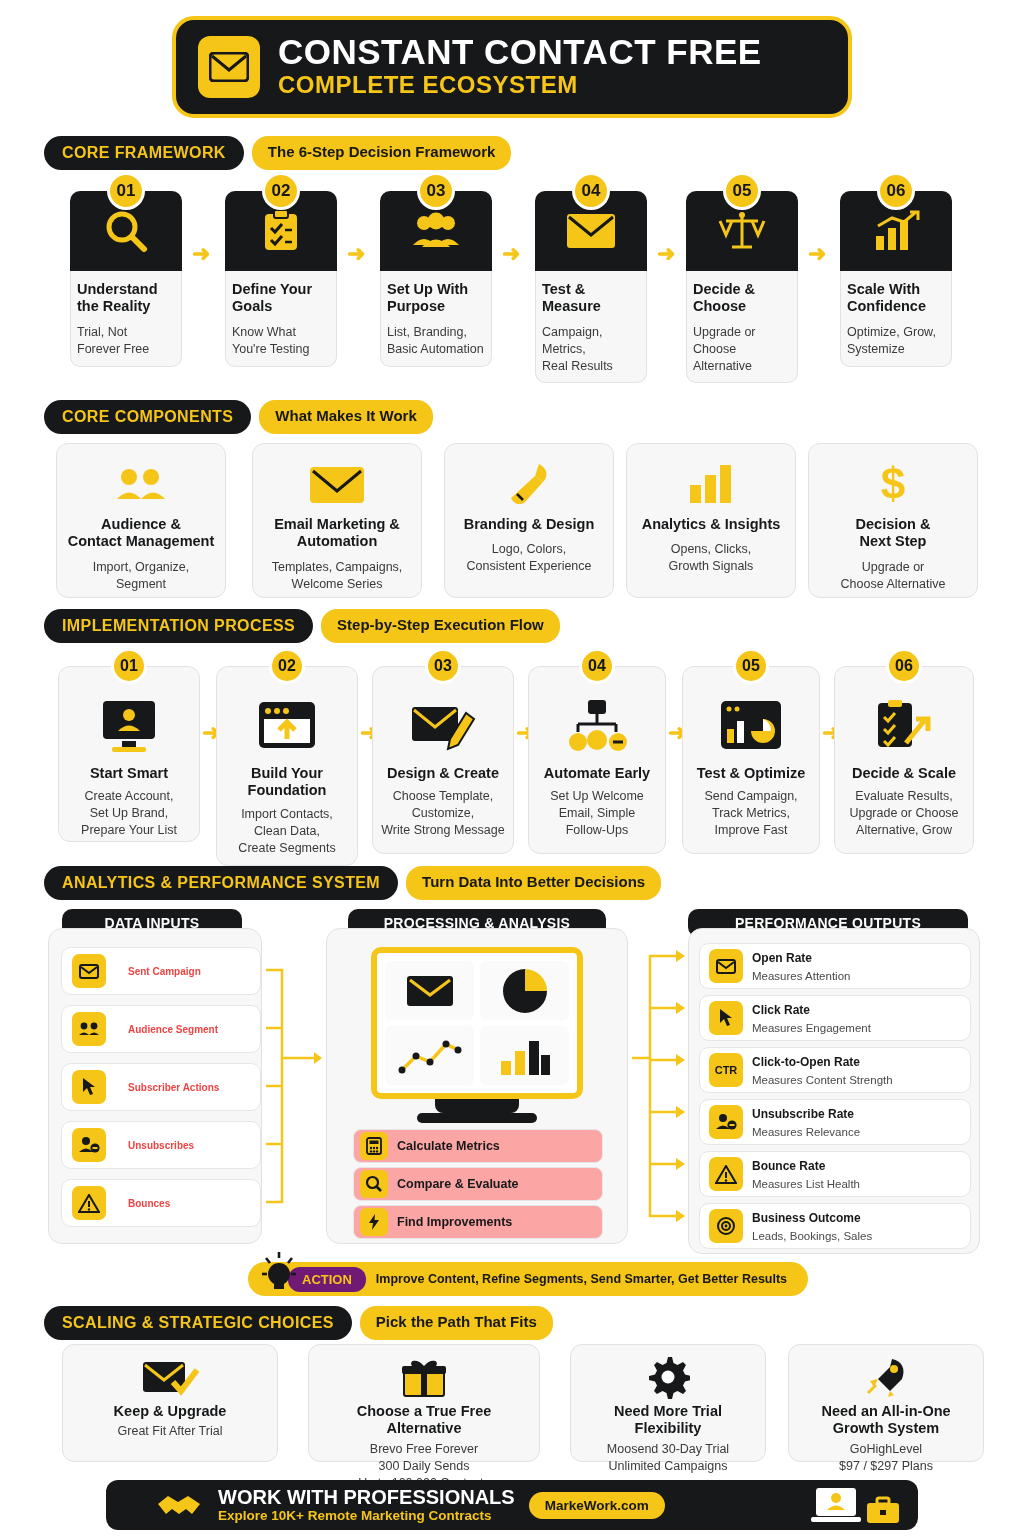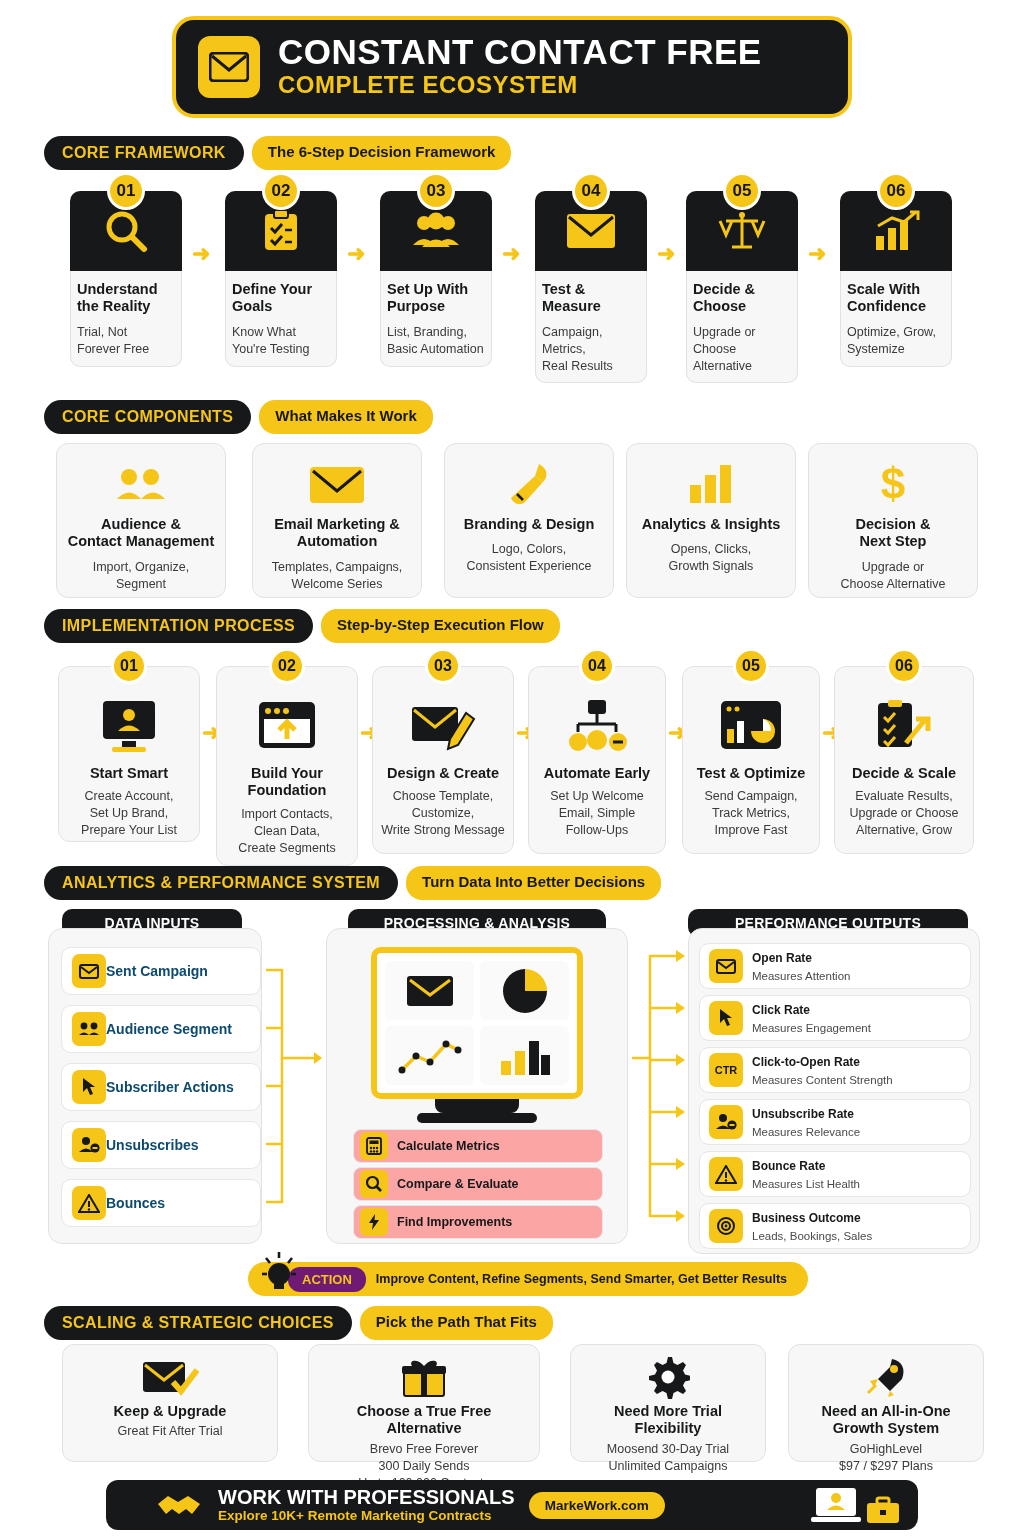--- a/index.html
+++ b/index.html
@@ -105,21 +105,21 @@
     position:absolute; background:#f7f7f7; border:1px solid #e2e2e2; border-radius:14px;
   }
   .in-row {
     position:absolute; left:12px; width:200px; height:48px; background:#ffffff;
     border:1px solid #e6e6e6; border-radius:10px; display:flex; align-items:center; padding-left:10px;
   }
   .sq {
     width:34px; height:34px; background:#f5c518; border-radius:7px;
     display:flex; align-items:center; justify-content:center; flex:0 0 auto;
   }
-  .in-row span.lbl { margin-left:0; font-size:14px; font-weight:bold; color:#0c4a6e; }
+  .in-row span.lbl { margin-left:22px; font-size:10px; font-weight:bold; color:#ef4444; }
 
   .out-row {
     position:absolute; left:10px; width:272px; height:46px; background:#ffffff;
     border:1px solid #e6e6e6; border-radius:10px; display:flex; align-items:center; padding-left:9px;
   }
   .out-txt { margin-left:9px; text-align:left; }
   .out-t { font-size:12px; font-weight:bold; color:#17181a; line-height:1.15; }
   .out-d { font-size:11.5px; color:#4a4a4a; line-height:1.2; }
 
   .proc-row {

